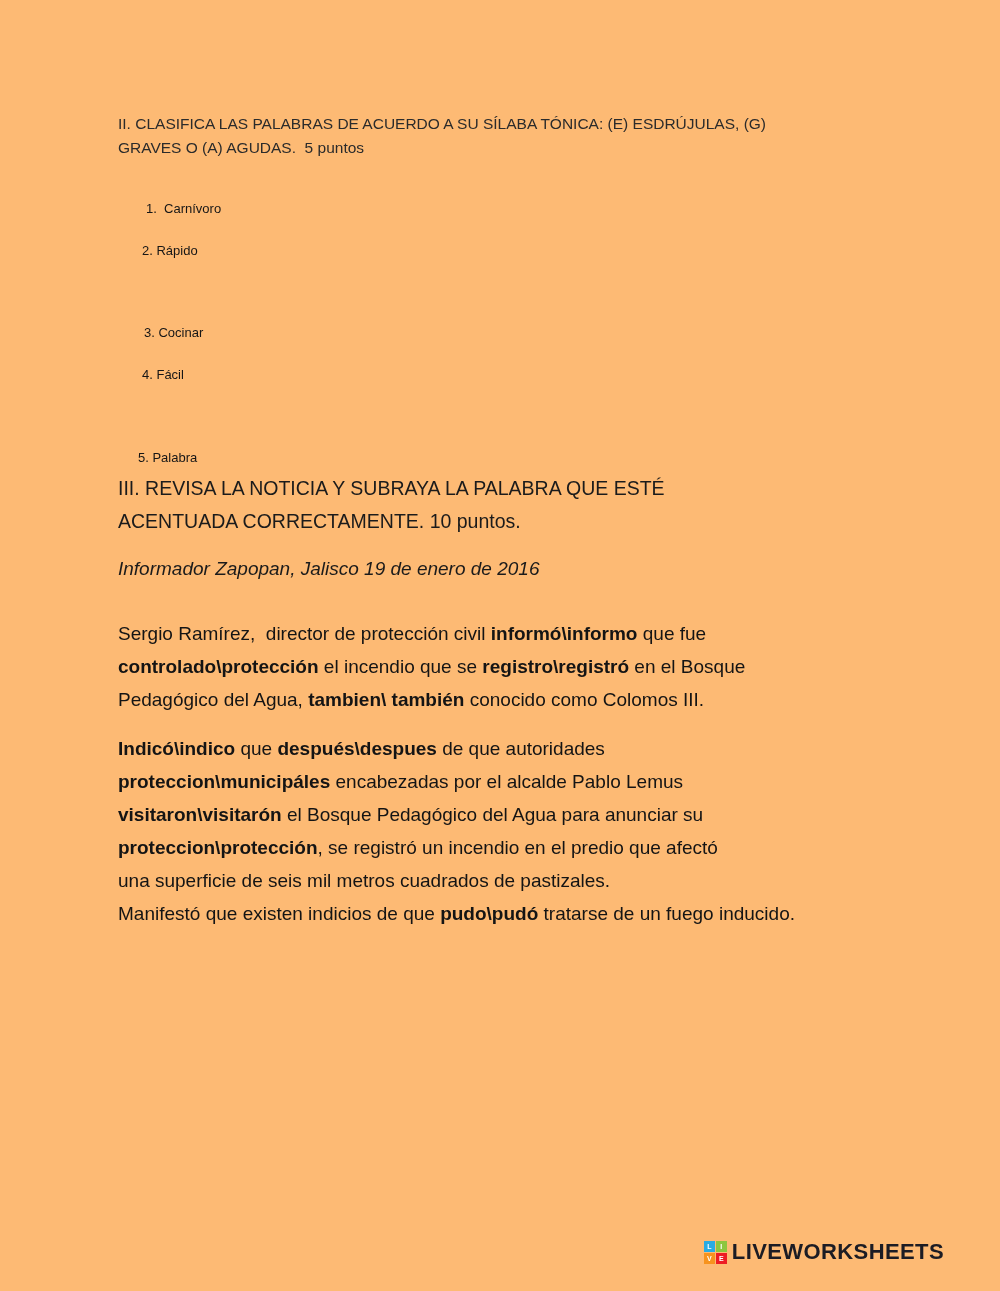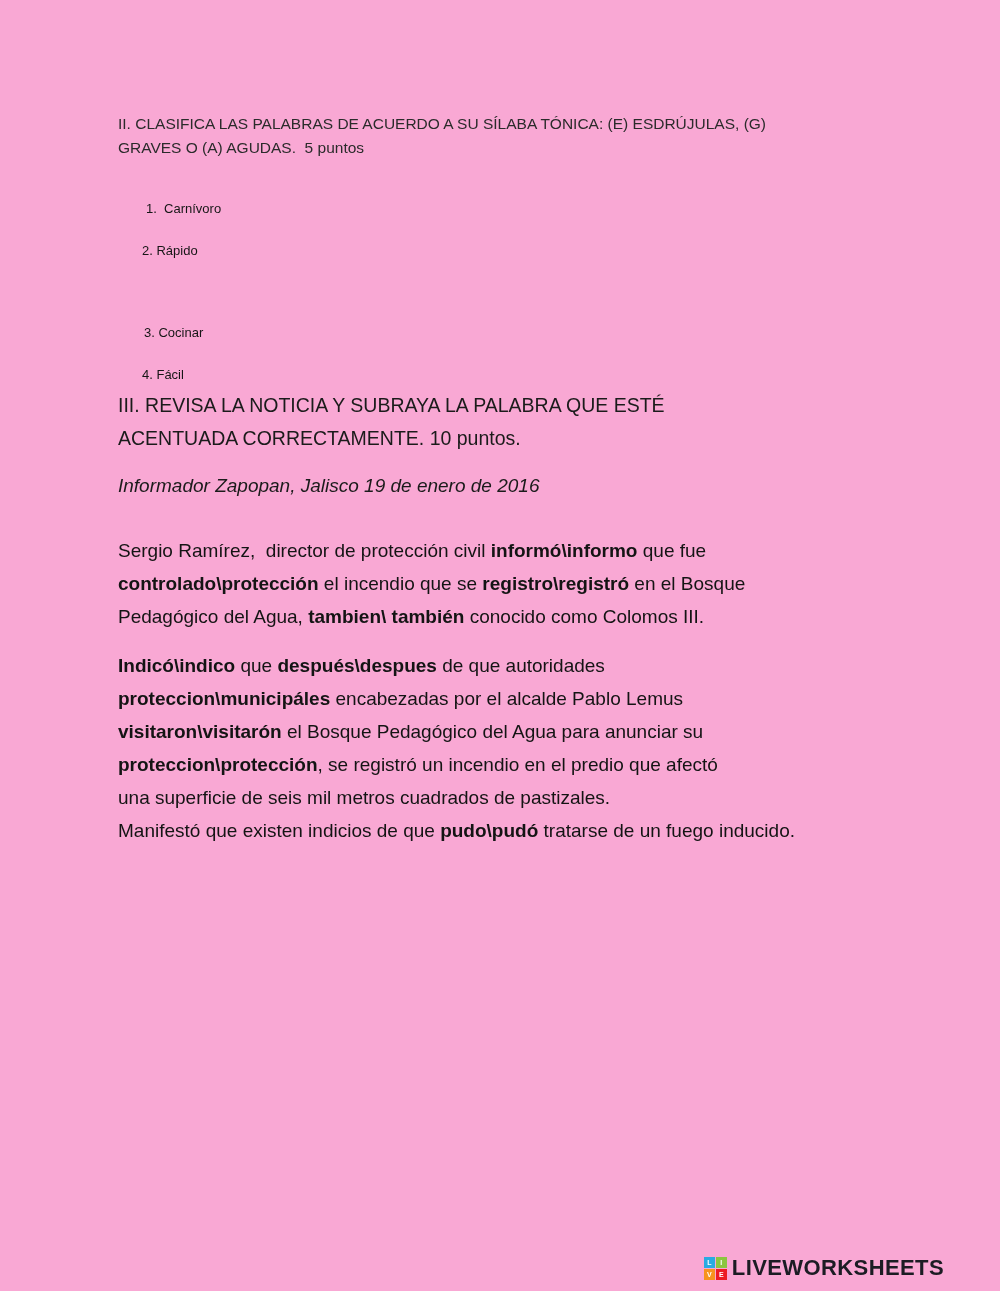--- a/index.html
+++ b/index.html
@@ -2,21 +2,21 @@
 <html><head>
 <meta charset="utf-8">
 <style>
   * { margin: 0; padding: 0; box-sizing: border-box; }
   html, body { background: #ffffff; }
   .page {
     position: relative;
     width: 1000px;
     height: 1291px;
     margin: 0 auto;
-    background: #f9a8d4;
+    background: #fdba74;
     overflow: hidden;
     font-family: "Liberation Sans", "DejaVu Sans", sans-serif;
     color: #111111;
   }
   .content { padding: 112px 60px 0 118px; }
 
   .sec2-heading {
     font-size: 15.5px;
     line-height: 24px;
     font-weight: 400;
@@ -65,21 +65,21 @@
     color: #141414;
     white-space: pre-wrap;
   }
   .article-paragraph + .article-paragraph { margin-top: 16px; }
   .seg { white-space: pre-wrap; }
   .seg.bold { font-weight: 700; }
 
   .footer {
     position: absolute;
     right: 56px;
-    bottom: 10px;
+    bottom: 26px;
     display: flex;
     align-items: center;
     gap: 5px;
     cursor: pointer;
   }
   .lw-icon {
     display: grid;
     grid-template-columns: 11px 11px;
     grid-auto-rows: 11px;
     gap: 1px;
@@ -107,20 +107,21 @@
   <div class="content">
 
     <h2 class="sec2-heading">II. CLASIFICA LAS PALABRAS DE ACUERDO A SU SÍLABA TÓNICA: (E) ESDRÚJULAS, (G)
 GRAVES O (A) AGUDAS.  5 puntos</h2>
 
     <ol class="word-list">
       <li class="word-item">1.  Carnívoro</li>
       <li class="word-item">2. Rápido</li>
       <li class="word-item">3. Cocinar</li>
       <li class="word-item">4. Fácil</li>
+      <li class="word-item">5. Palabra</li>
     </ol>
 
     <h2 class="sec3-heading">III. REVISA LA NOTICIA Y SUBRAYA LA PALABRA QUE ESTÉ
 ACENTUADA CORRECTAMENTE. 10 puntos.</h2>
 
     <p class="dateline">Informador Zapopan, Jalisco 19 de enero de 2016</p>
 
 
     <p class="article-paragraph"><span class="seg">Sergio Ramírez,  director de protección civil </span><span class="seg bold">informó\informo</span><span class="seg"> que fue
 </span><span class="seg bold">controlado\protección</span><span class="seg"> el incendio que se </span><span class="seg bold">registro\registró</span><span class="seg"> en el Bosque

